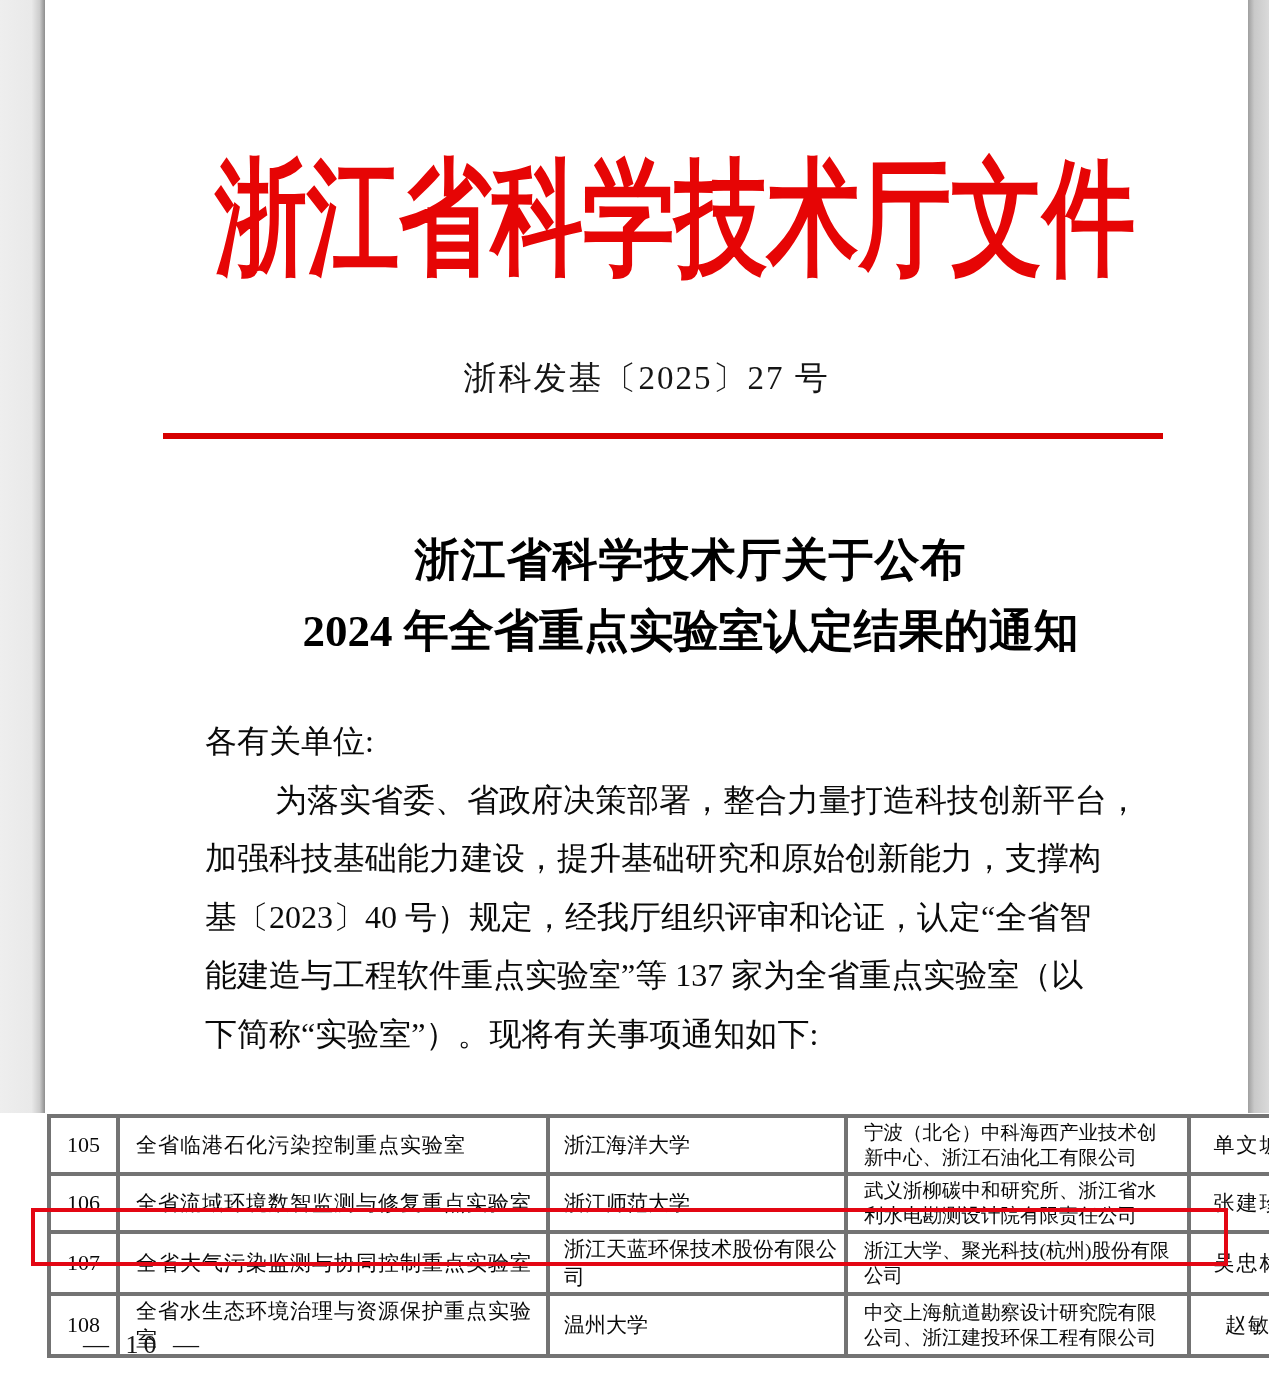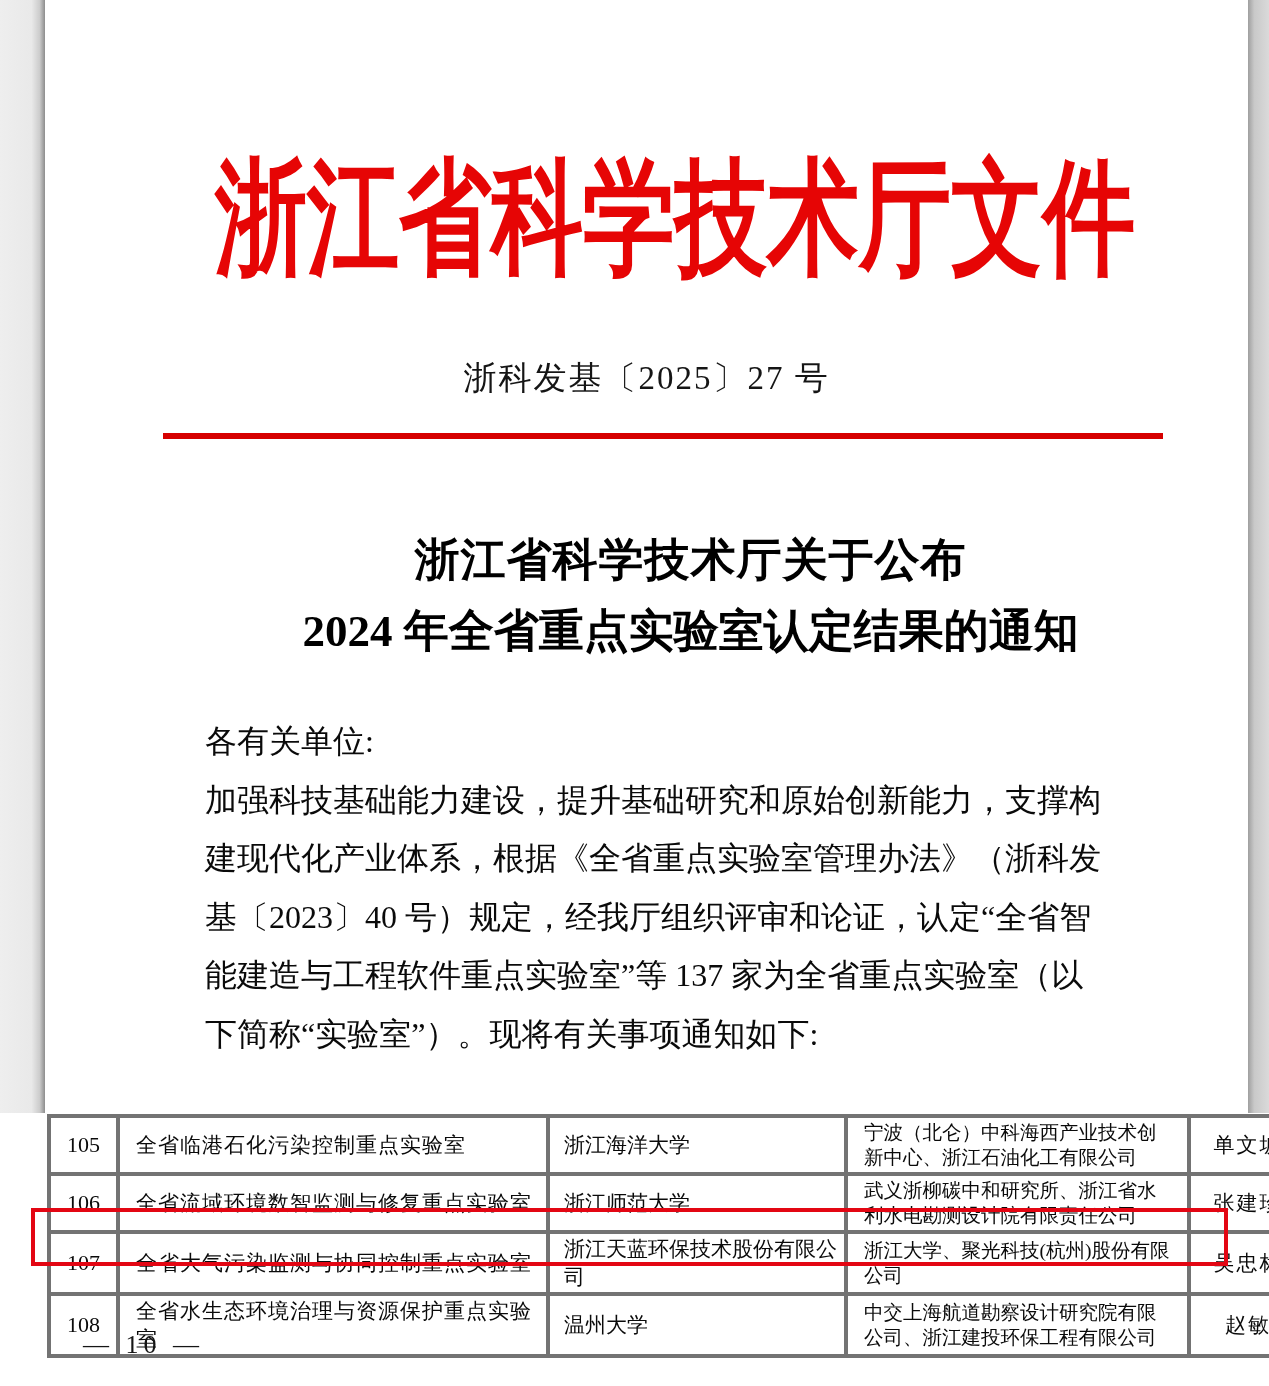--- a/index.html
+++ b/index.html
@@ -84,22 +84,22 @@
 
   <div class="doc-number">浙科发基〔2025〕27 号</div>
 
   <div class="red-rule"></div>
 
   <div class="notice-title l1">浙江省科学技术厅关于公布</div>
   <div class="notice-title l2">2024 年全省重点实验室认定结果的通知</div>
 
   <div class="body-text">
     <div class="line">各有关单位:</div>
+    <div class="line indent">为落实省委、省政府决策部署，整合力量打造科技创新平台，</div>
     <div class="line">加强科技基础能力建设，提升基础研究和原始创新能力，支撑构</div>
-    <div class="line">建现代化产业体系，根据《全省重点实验室管理办法》（浙科发</div>
     <div class="line">基〔2023〕40 号）规定，经我厅组织评审和论证，认定“全省智</div>
     <div class="line">能建造与工程软件重点实验室”等 137 家为全省重点实验室（以</div>
     <div class="line">下简称“实验室”）。现将有关事项通知如下:</div>
   </div>
 
   <div class="table-wrap">
     <table class="labs">
       <tbody>
         <tr>
           <td class="cell-no">105</td>

